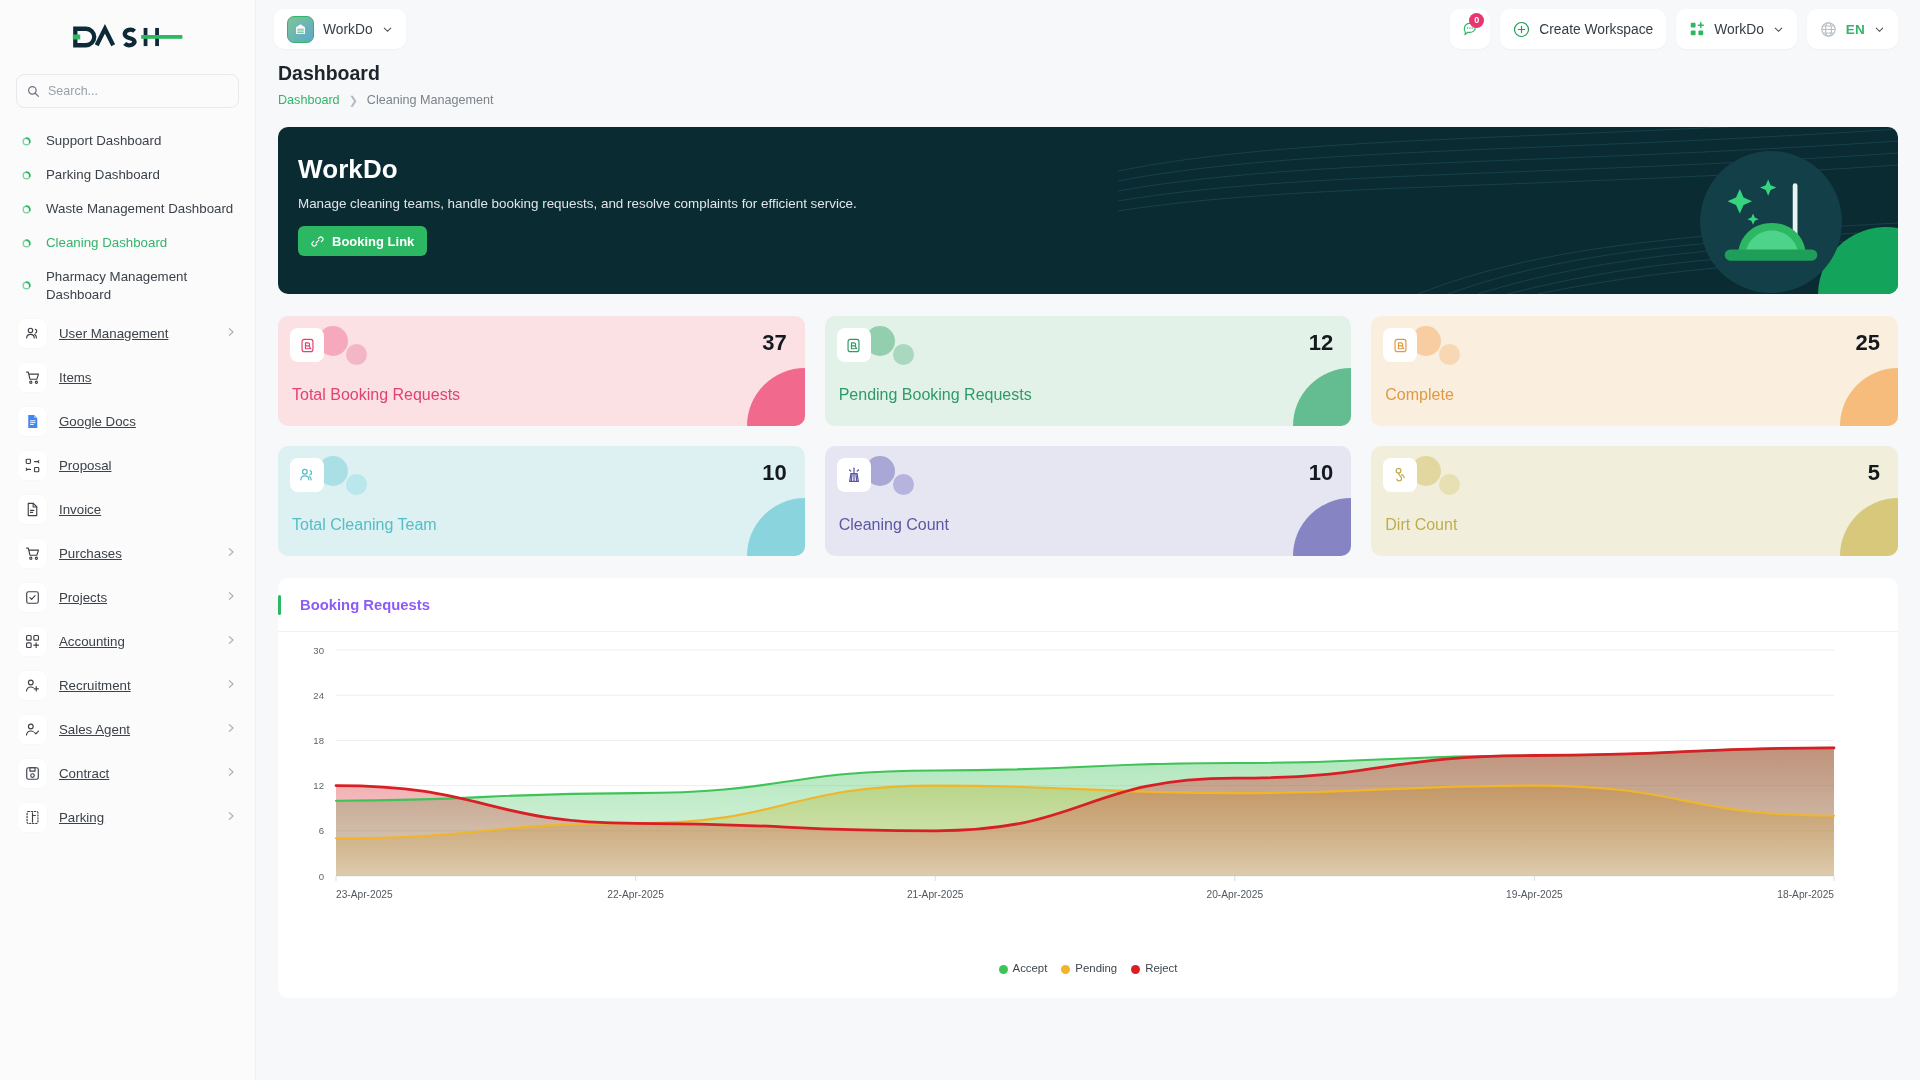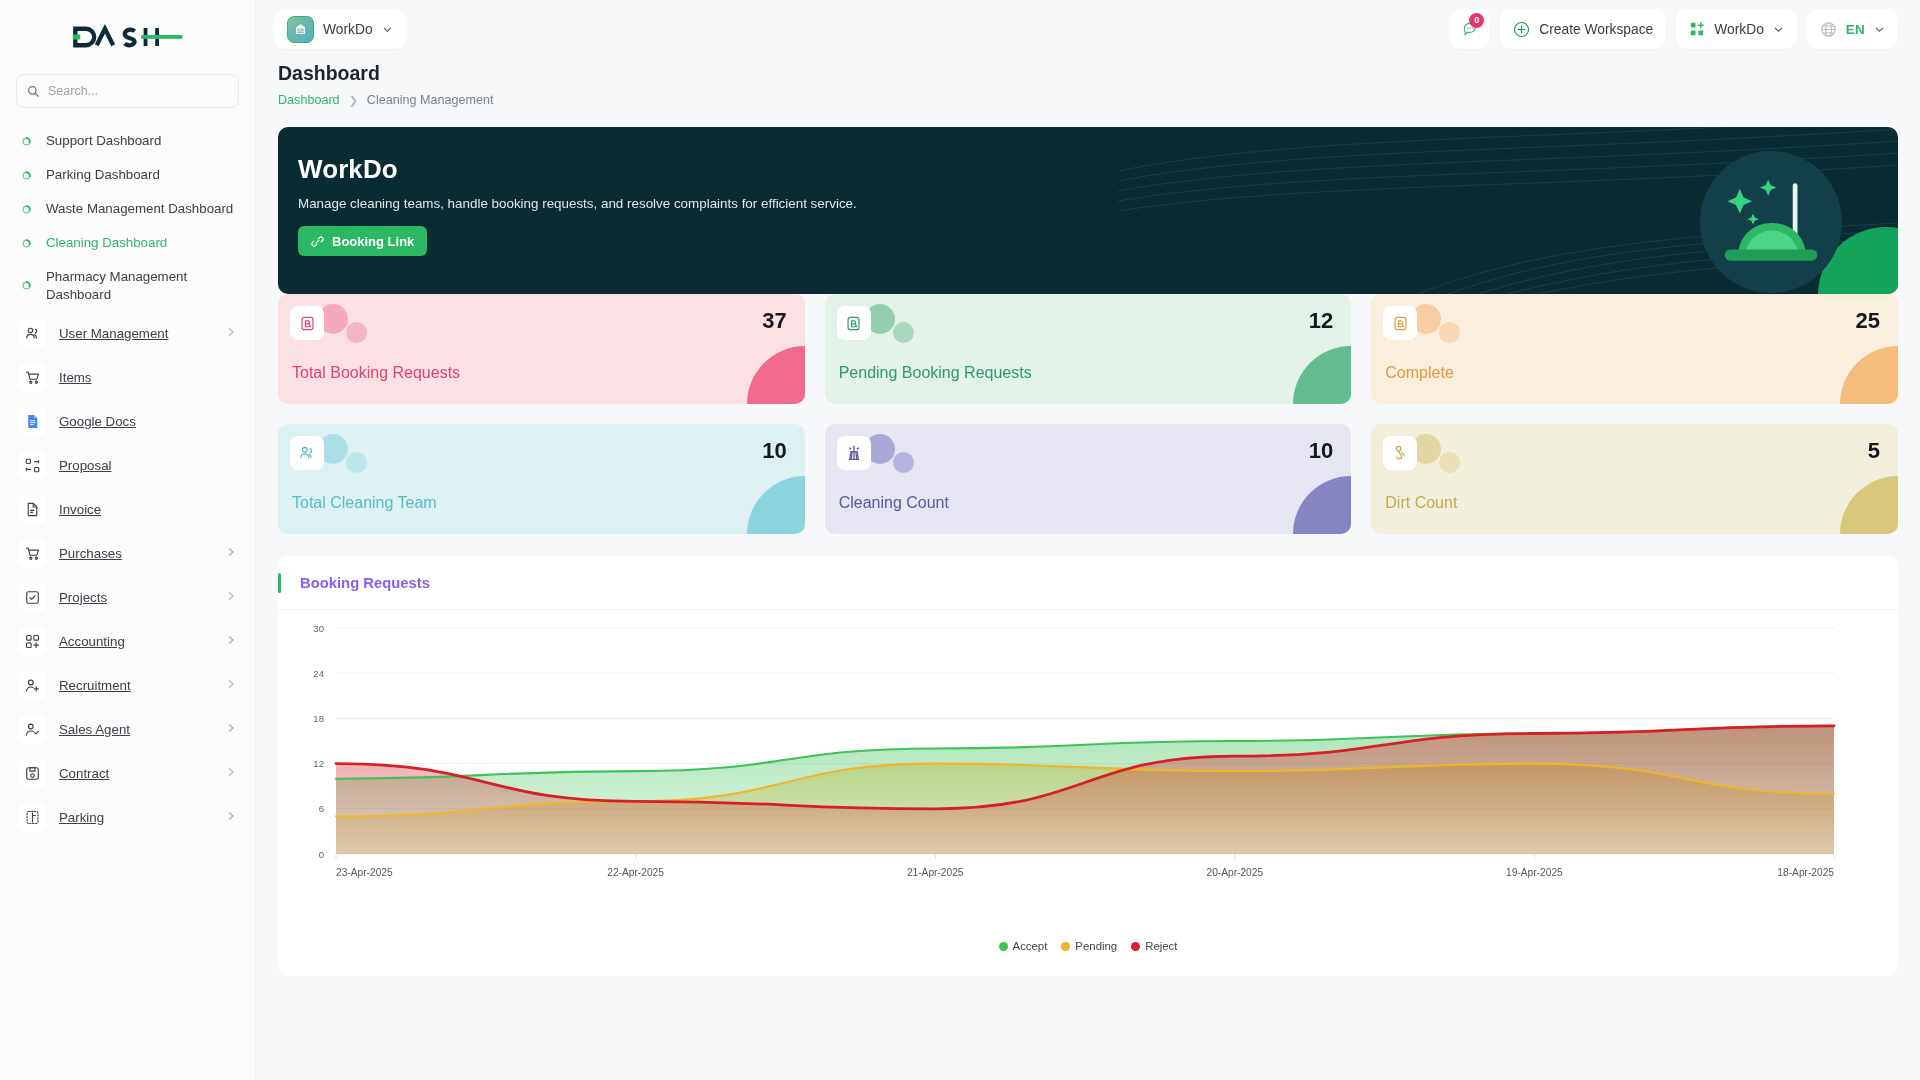--- a/index.html
+++ b/index.html
@@ -112,21 +112,21 @@
     font-family:"Liberation Sans", sans-serif;
   }
   .hero-art{ position:absolute; right:0; top:0; height:167px; width:780px; pointer-events:none;}
   .hero-circle{
     position:absolute; right:56px; top:24px; width:142px; height:142px;
     border-radius:50%; background:#123f48;
     display:flex;align-items:center;justify-content:center;
   }
 
   
-  .cards{ display:flex; flex-wrap:wrap; gap:20px; }
+  .cards{ display:flex; flex-wrap:wrap; gap:20px; margin-top:22px;}
   .card{
     width:calc((100% - 40px)/3); height:110px; border-radius:10px;
     position:relative; overflow:hidden; padding:12px 16px 0 12px; cursor:pointer;
   }
   .card .blob1{ position:absolute; border-radius:50%; }
   .card .blob2{ position:absolute; border-radius:50%; }
   .card .corner{
     position:absolute; right:0; bottom:0; width:58px; height:58px;
     border-top-left-radius:58px;
   }
@@ -147,21 +147,21 @@
   .panel-head{ height:54px; display:flex; align-items:center; border-bottom:1px solid #f0f1f3; padding-left:22px;}
   .panel-head .bar{ width:3px; height:20px; background:#2cb862; border-radius:2px; position:absolute; left:0;}
   .panel-head h3{ font-size:14.8px; font-weight:700; color:#8b5cf6;}
   .chart-area{ position:relative; height:366px; }
   .chart-svg{ display:block; }
   .legend{
     position:absolute; left:0; right:0; bottom:24px;
     display:flex; align-items:center; justify-content:center; gap:14px;
     font-size:11.4px; color:#3f464d;
   }
-  .legend .it{ display:flex; align-items:center; gap:5px; cursor:pointer;}
+  .legend .it{ display:flex; align-items:flex-end; gap:5px; cursor:pointer;}
   .legend .sw{ width:9px;height:9px;border-radius:50%;}
 </style>
 </head>
 <body>
 
 <div id="app">
 
   <aside class="sidebar">
 
     <div class="logo-wrap">

